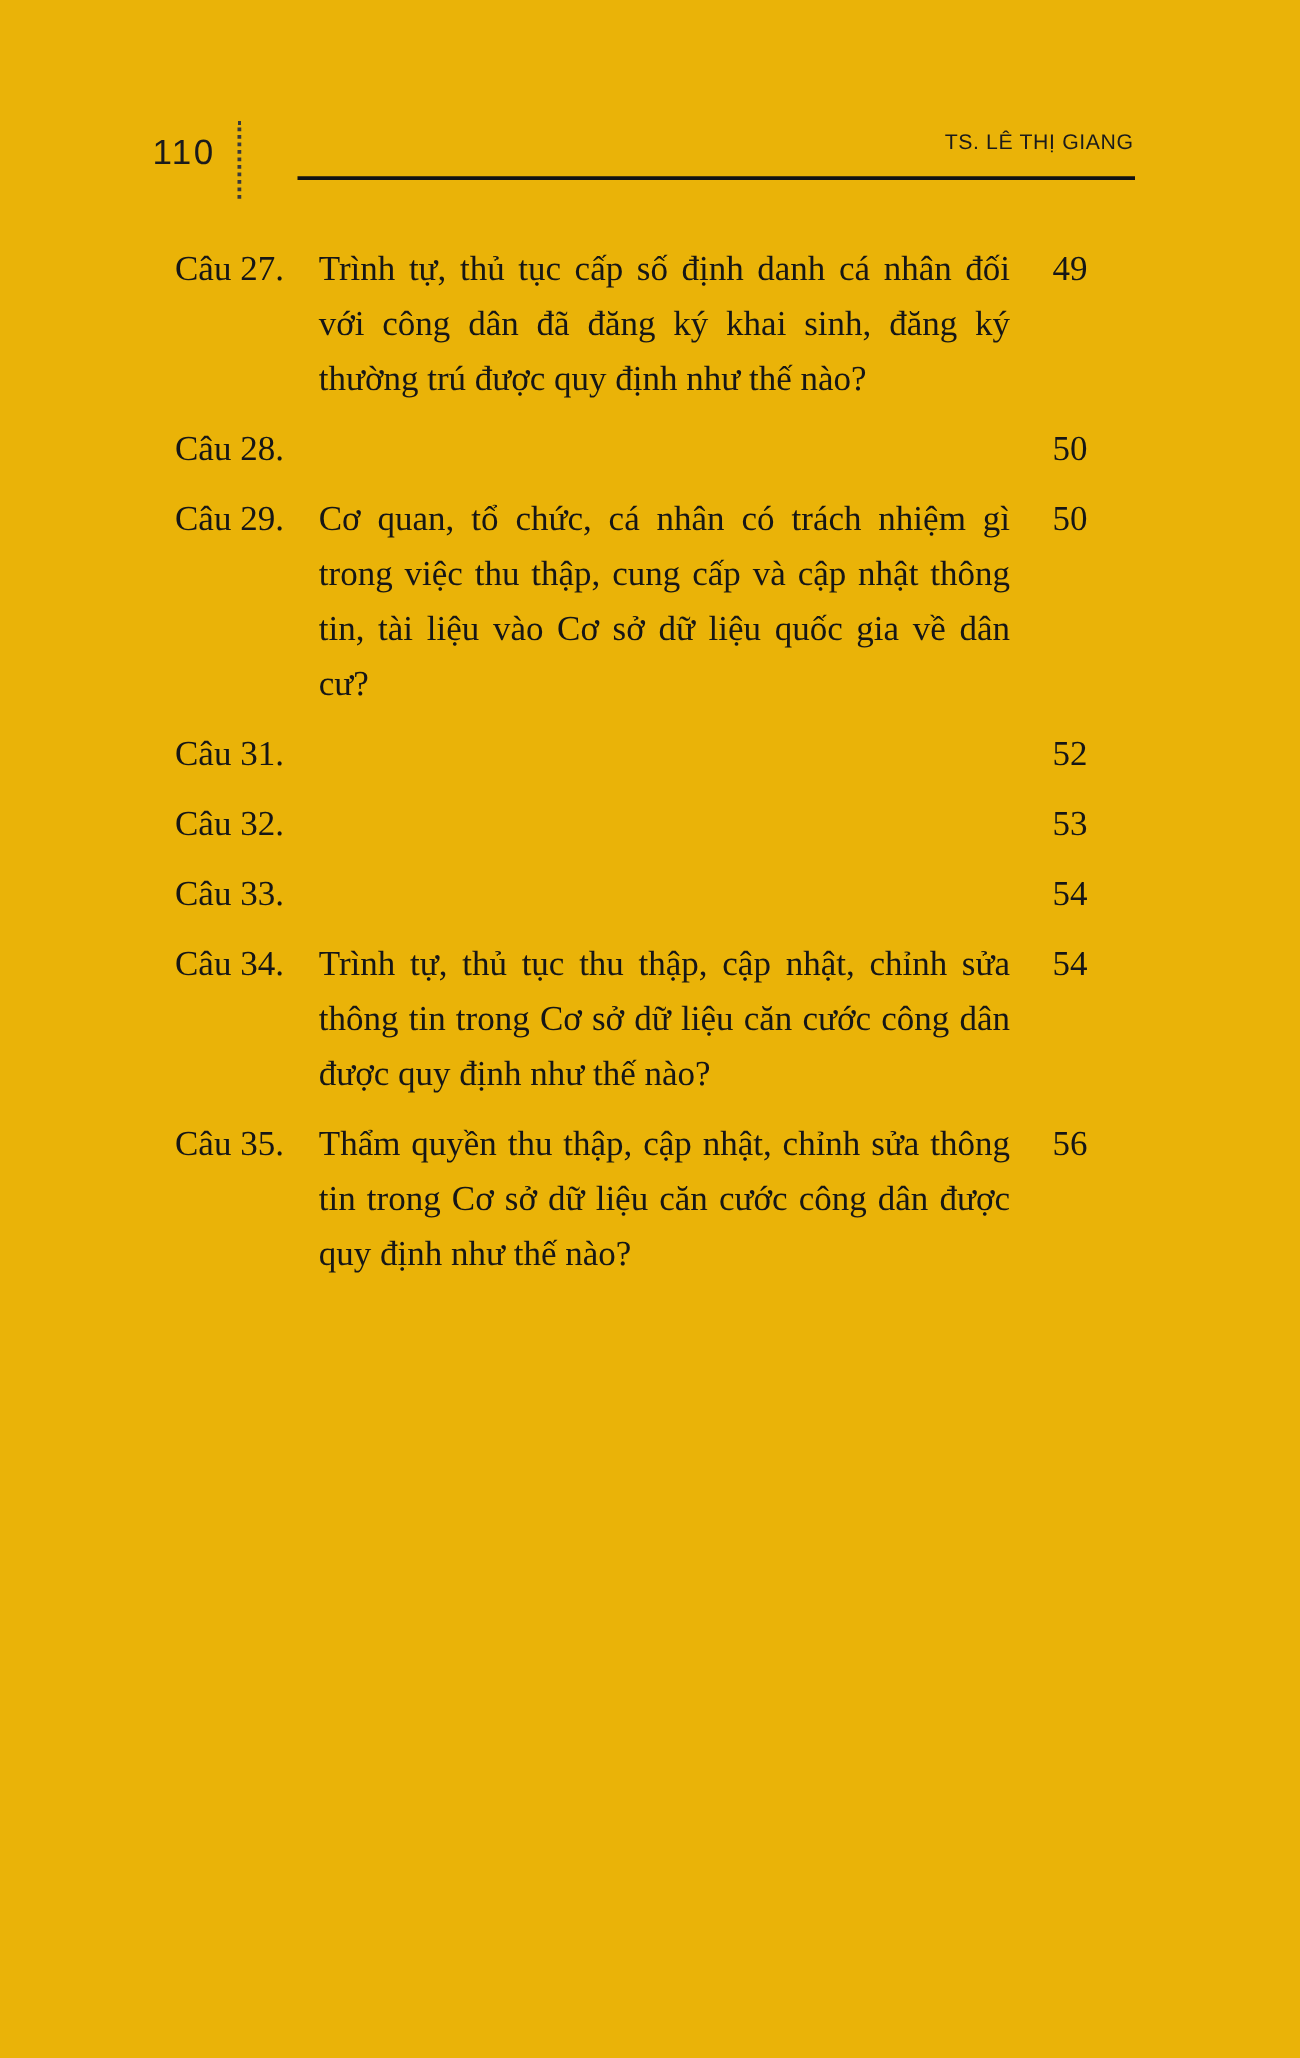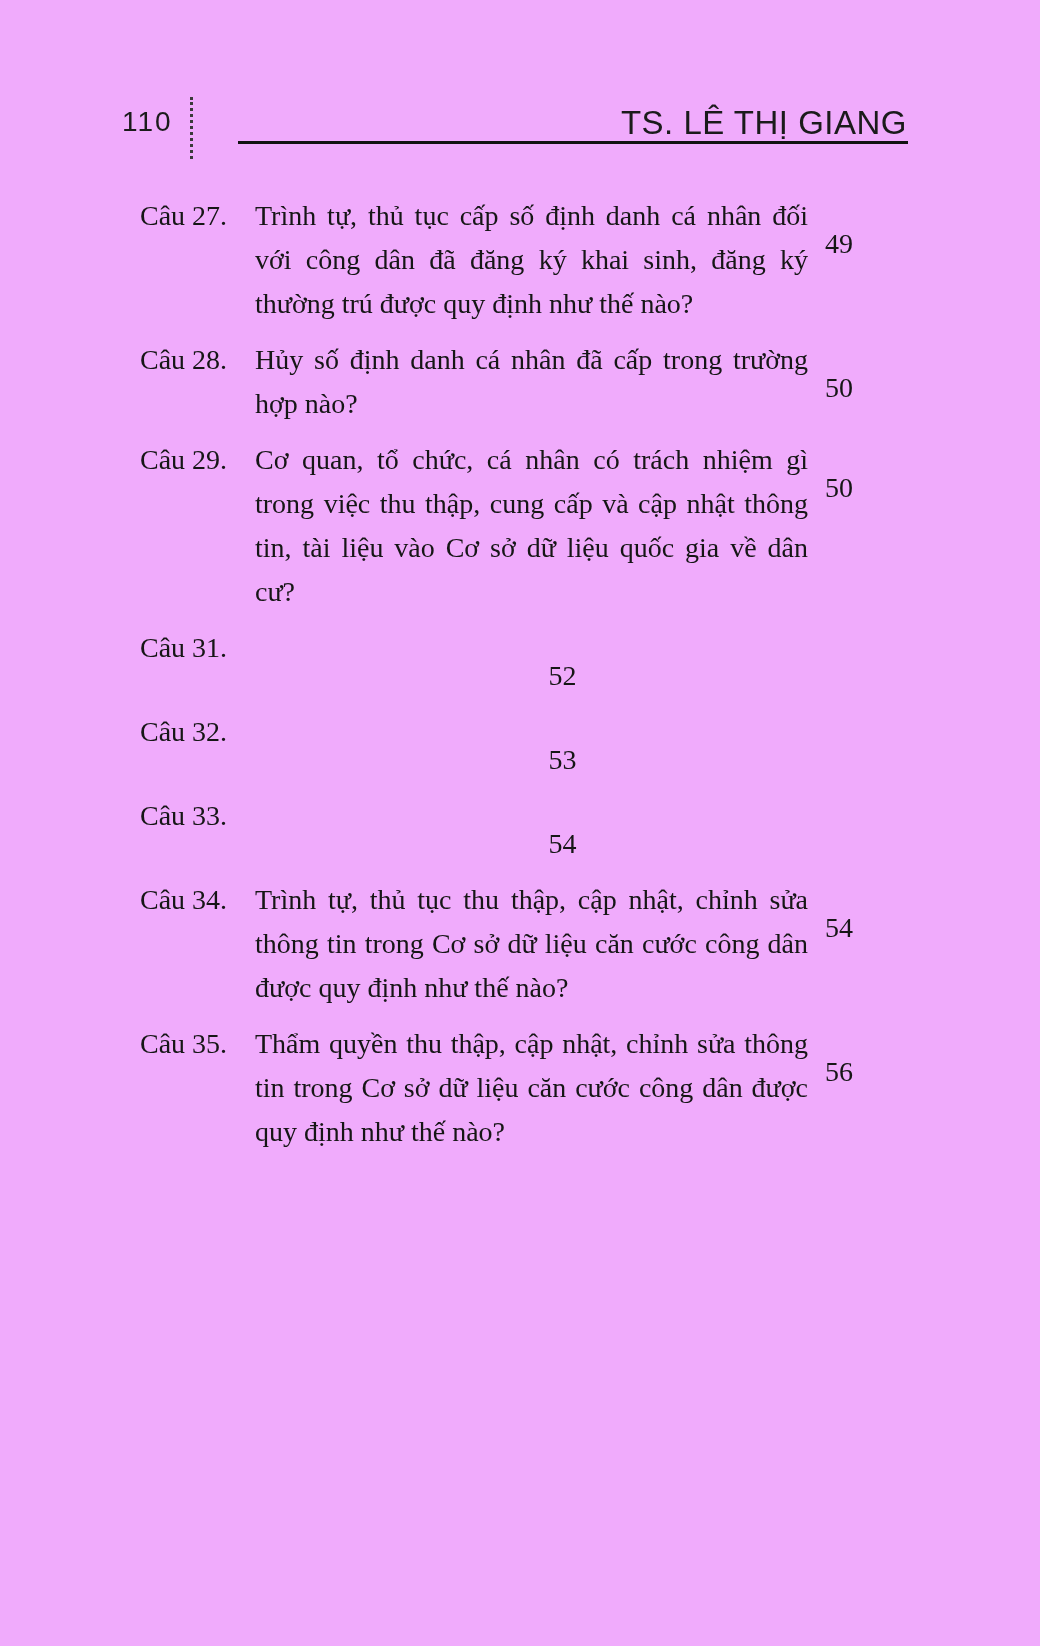--- a/index.html
+++ b/index.html
@@ -4,21 +4,21 @@
 <style>
   html, body {
     margin: 0;
     padding: 0;
     background: #ffffff;
   }
   .page {
     position: relative;
     width: 1040px;
     height: 1646px;
-    background: #f0abfc;
+    background: #eab308;
     color: #161616;
     font-family: "Liberation Serif", "DejaVu Serif", serif;
     overflow: hidden;
   }
 
   
   .page-number {
     position: absolute;
     left: 122px;
     top: 106px;
@@ -34,21 +34,21 @@
     top: 97px;
     height: 62px;
     width: 0;
     border-left: 3px dotted #3a3a3a;
   }
   .header-author {
     position: absolute;
     right: 133px;
     top: 104px;
     font-family: "Liberation Sans", "DejaVu Sans", sans-serif;
-    font-size: 33px;
+    font-size: 17px;
     font-weight: 500;
     letter-spacing: 0.5px;
     color: #1b1b1b;
     white-space: nowrap;
     text-align: center;
   }
   .header-rule {
     position: absolute;
     left: 238px;
     right: 132px;
@@ -78,23 +78,22 @@
     white-space: nowrap;
   }
   .toc-text {
     width: 553px;
     flex-shrink: 0;
     text-align: justify;
     text-justify: inter-word;
   }
   .toc-page {
     flex: 1;
-    text-align: center;
+    text-align: right;
     white-space: nowrap;
-    margin-top: 28px;
   }
 </style>
 </head>
 <body>
 
 <div class="page">
 
   <div class="page-number">110</div>
 
   <div class="header-divider"></div>
@@ -105,21 +104,20 @@
 
   <div class="toc-list">
     <div class="toc-entry">
       <span class="toc-label">Câu 27.</span>
       <span class="toc-text">Trình tự, thủ tục cấp số định danh cá nhân đối với công dân đã đăng ký khai sinh, đăng ký thường trú được quy định như thế nào?</span>
       <span class="toc-page">49</span>
     </div>
 
     <div class="toc-entry">
       <span class="toc-label">Câu 28.</span>
-      <span class="toc-text">Hủy số định danh cá nhân đã cấp trong trường hợp nào?</span>
       <span class="toc-page">50</span>
     </div>
 
     <div class="toc-entry">
       <span class="toc-label">Câu 29.</span>
       <span class="toc-text">Cơ quan, tổ chức, cá nhân có trách nhiệm gì trong việc thu thập, cung cấp và cập nhật thông tin, tài liệu vào Cơ sở dữ liệu quốc gia về dân cư?</span>
       <span class="toc-page">50</span>
     </div>
 
 

